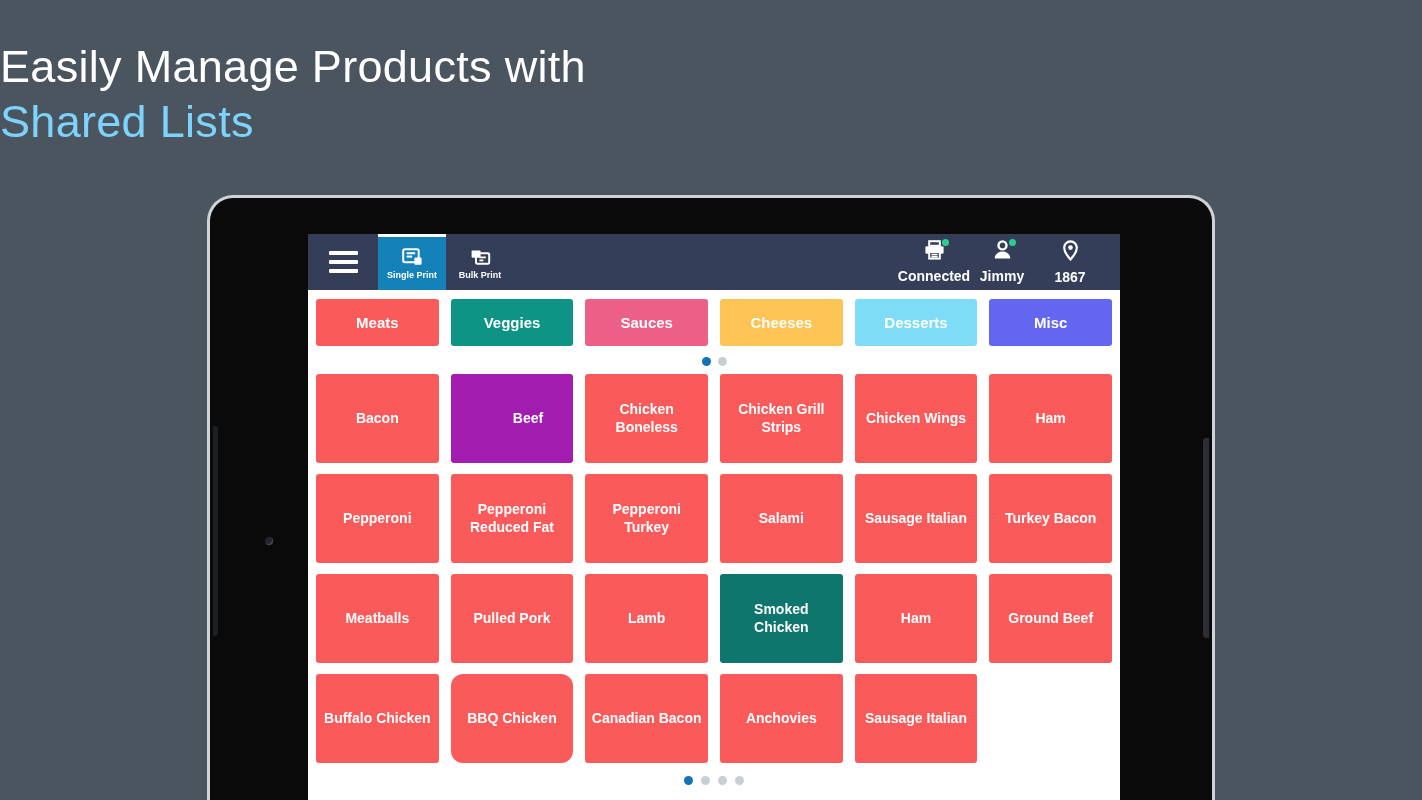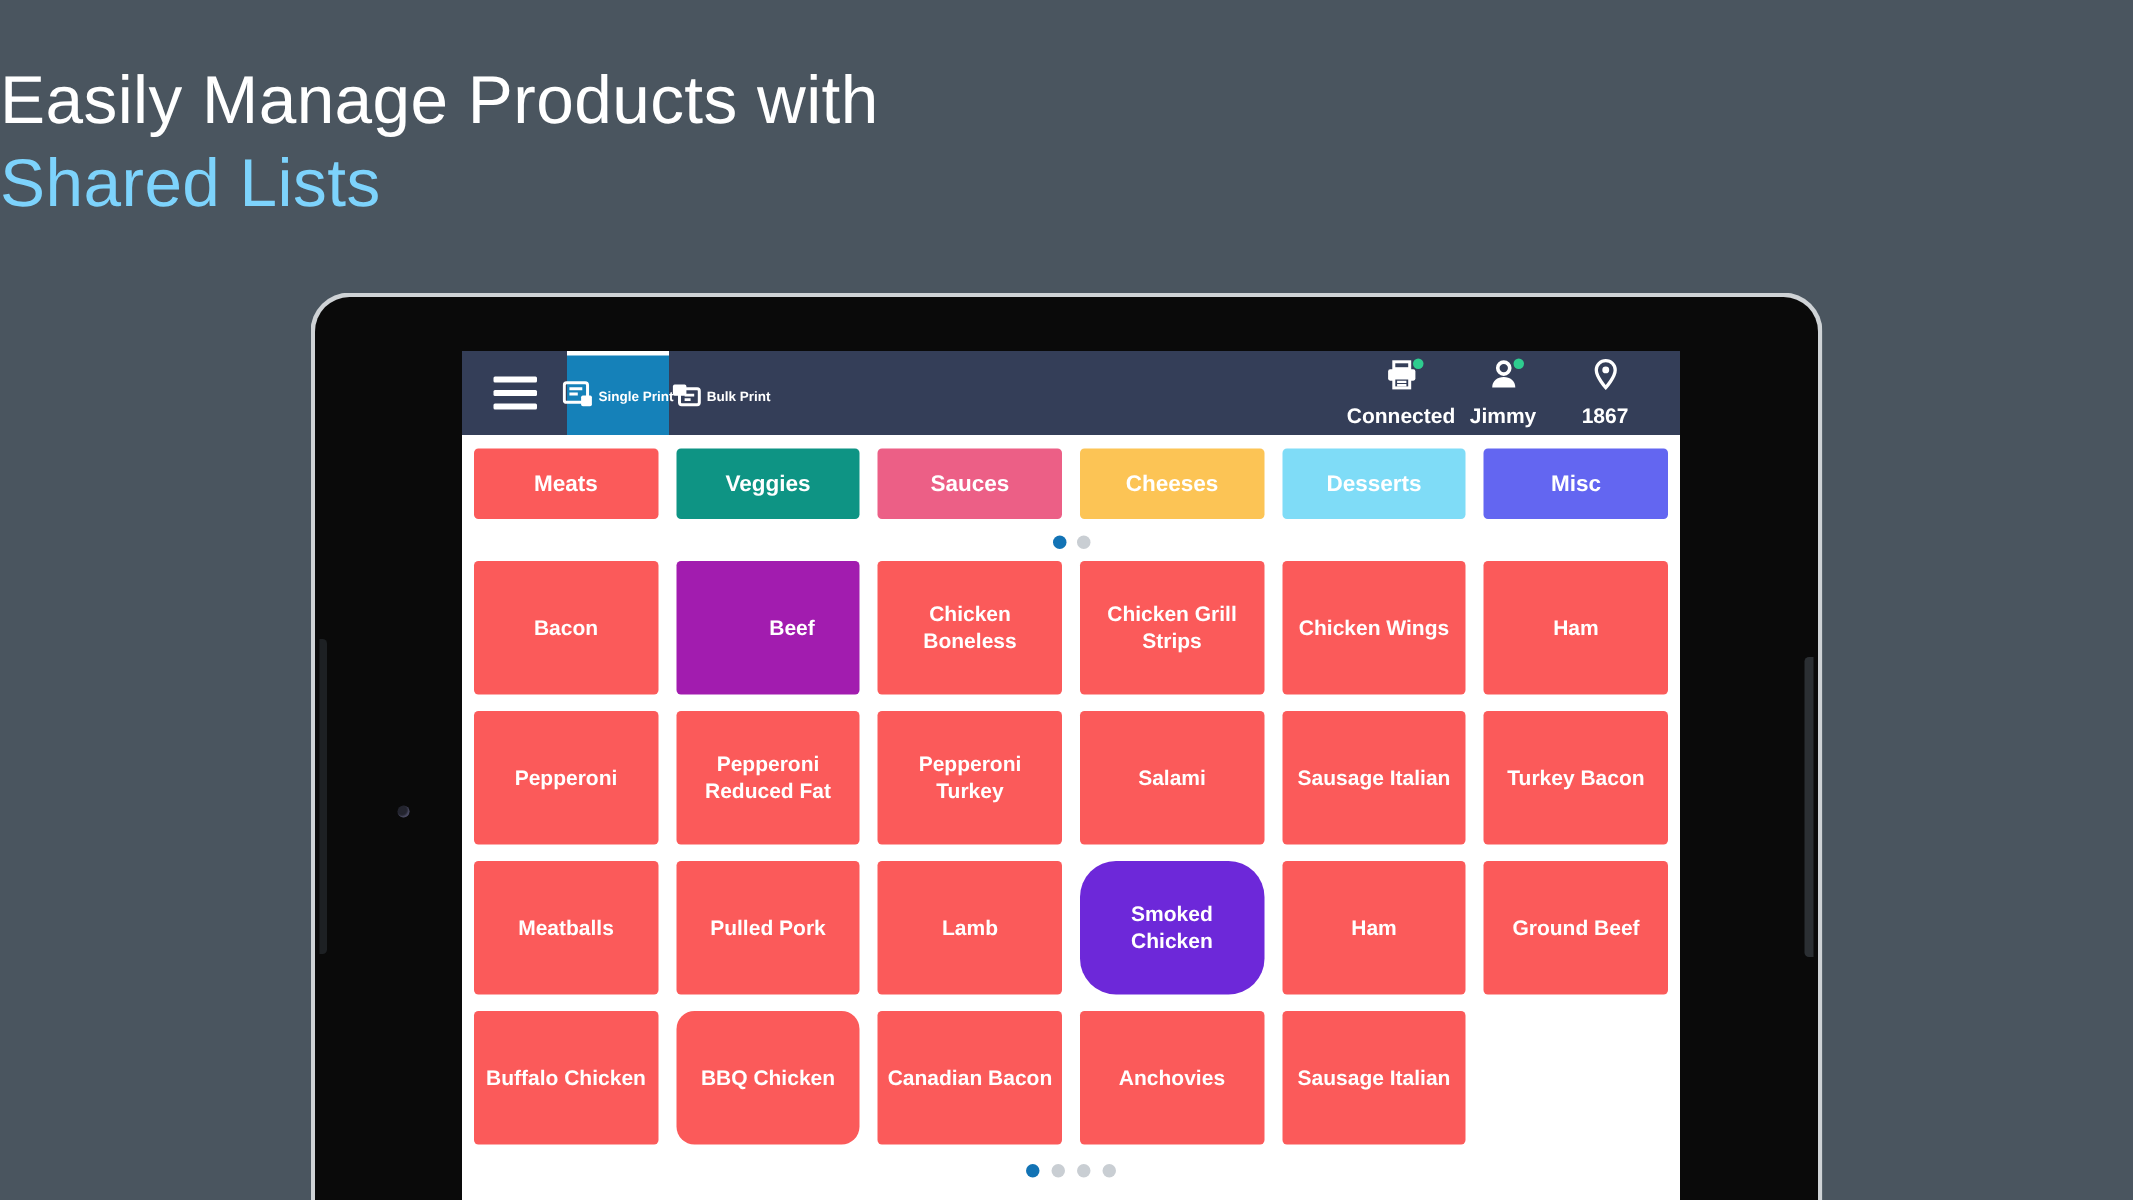--- a/index.html
+++ b/index.html
@@ -116,21 +116,21 @@
     display: block;
     width: 29px;
     height: 4px;
     background: #ffffff;
     border-radius: 1px;
   }
 
   .nav-tab {
     width: 68px;
     display: flex;
-    flex-direction: row;
+    flex-direction: column;
     align-items: center;
     justify-content: center;
     gap: 3px;
     cursor: pointer;
     position: relative;
     padding-top: 3px;
   }
   .nav-tab.active { background: #1581b9; }
   .nav-tab.active::before {
     content: "";
@@ -415,21 +415,21 @@
             </div>
             <div class="product-tile" style="background: rgb(251, 90, 90);">
               <span>Meatballs</span>
             </div>
             <div class="product-tile" style="background: rgb(251, 90, 90);">
               <span>Pulled Pork</span>
             </div>
             <div class="product-tile" style="background: rgb(251, 90, 90);">
               <span>Lamb</span>
             </div>
-            <div class="product-tile" style="background: #6d28d9; border-radius: 24px;">
+            <div class="product-tile" style="background: #0f766e;">
               <span>Smoked Chicken</span>
             </div>
             <div class="product-tile" style="background: rgb(251, 90, 90);">
               <span>Ham</span>
             </div>
             <div class="product-tile" style="background: rgb(251, 90, 90); justify-content: center;">
               <span>Ground Beef</span>
             </div>
             <div class="product-tile" style="background: rgb(251, 90, 90);">
               <span>Buffalo Chicken</span>

